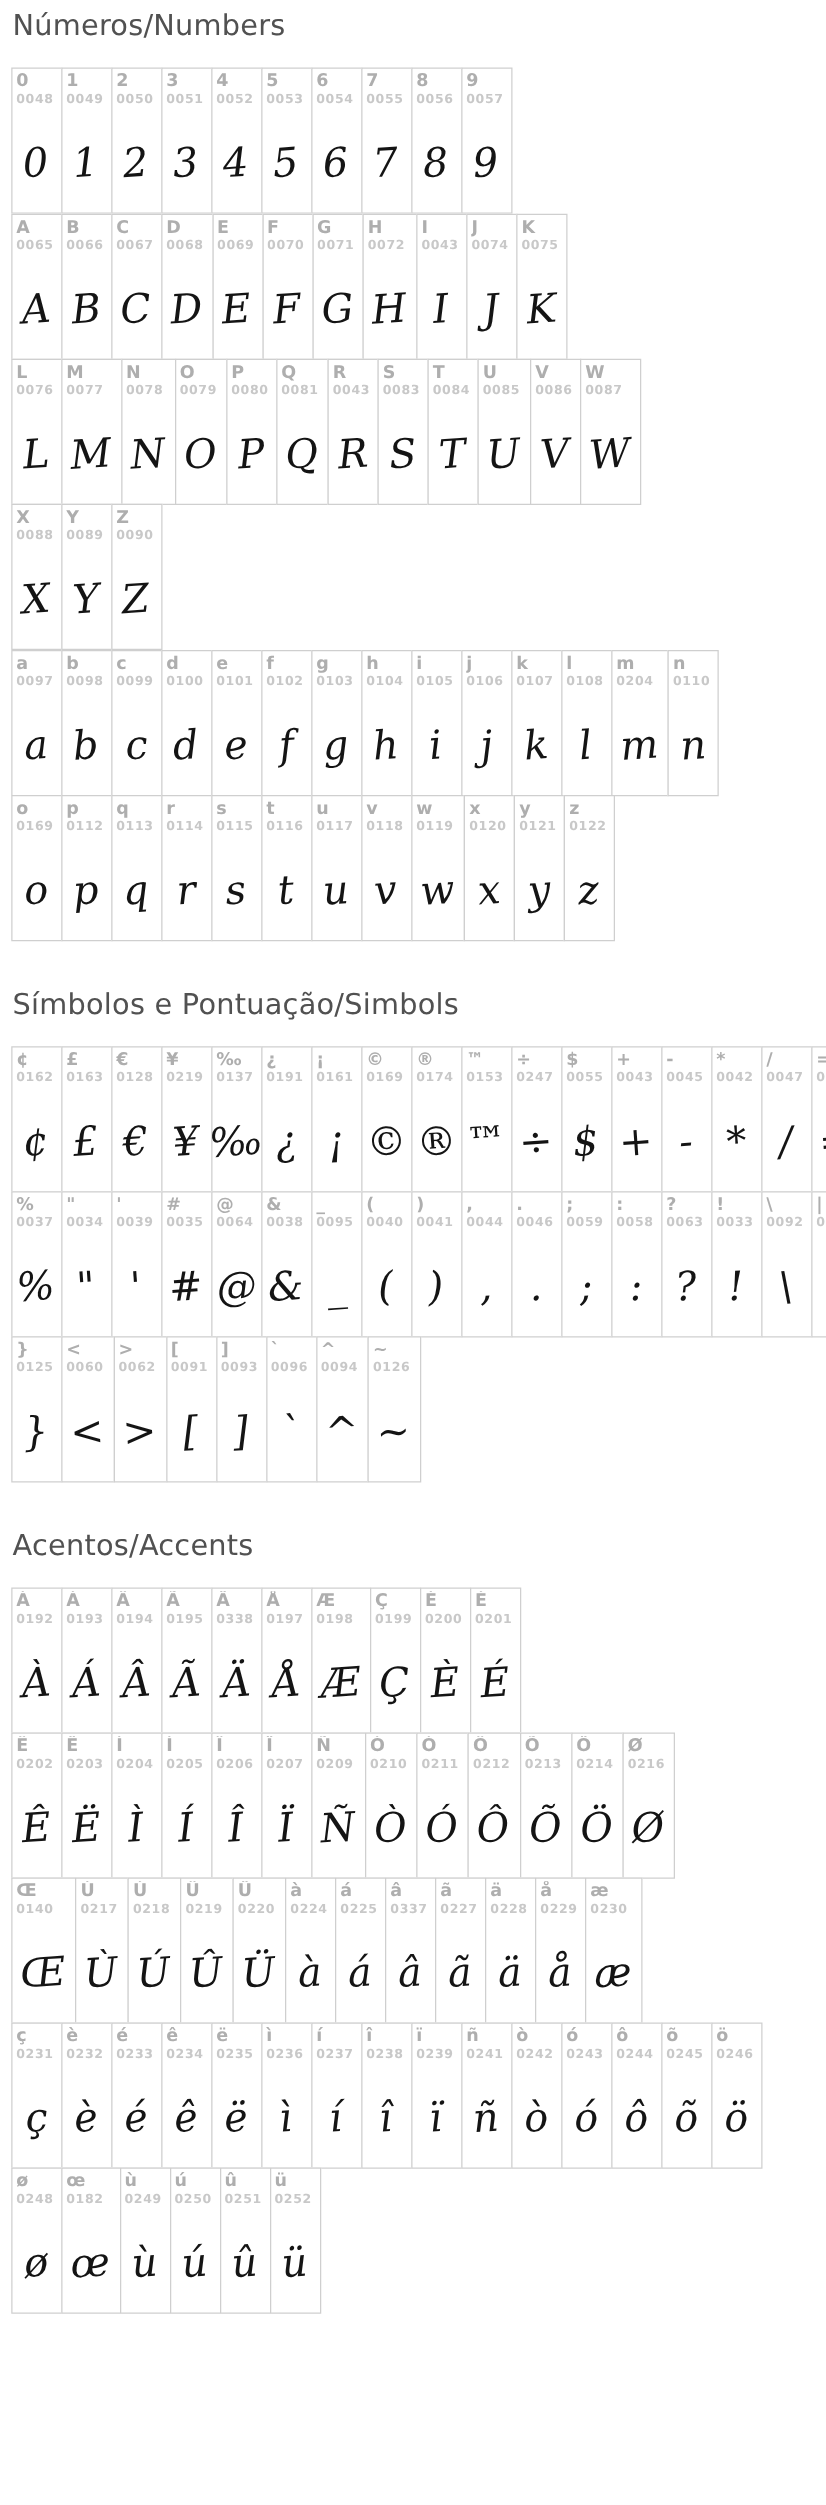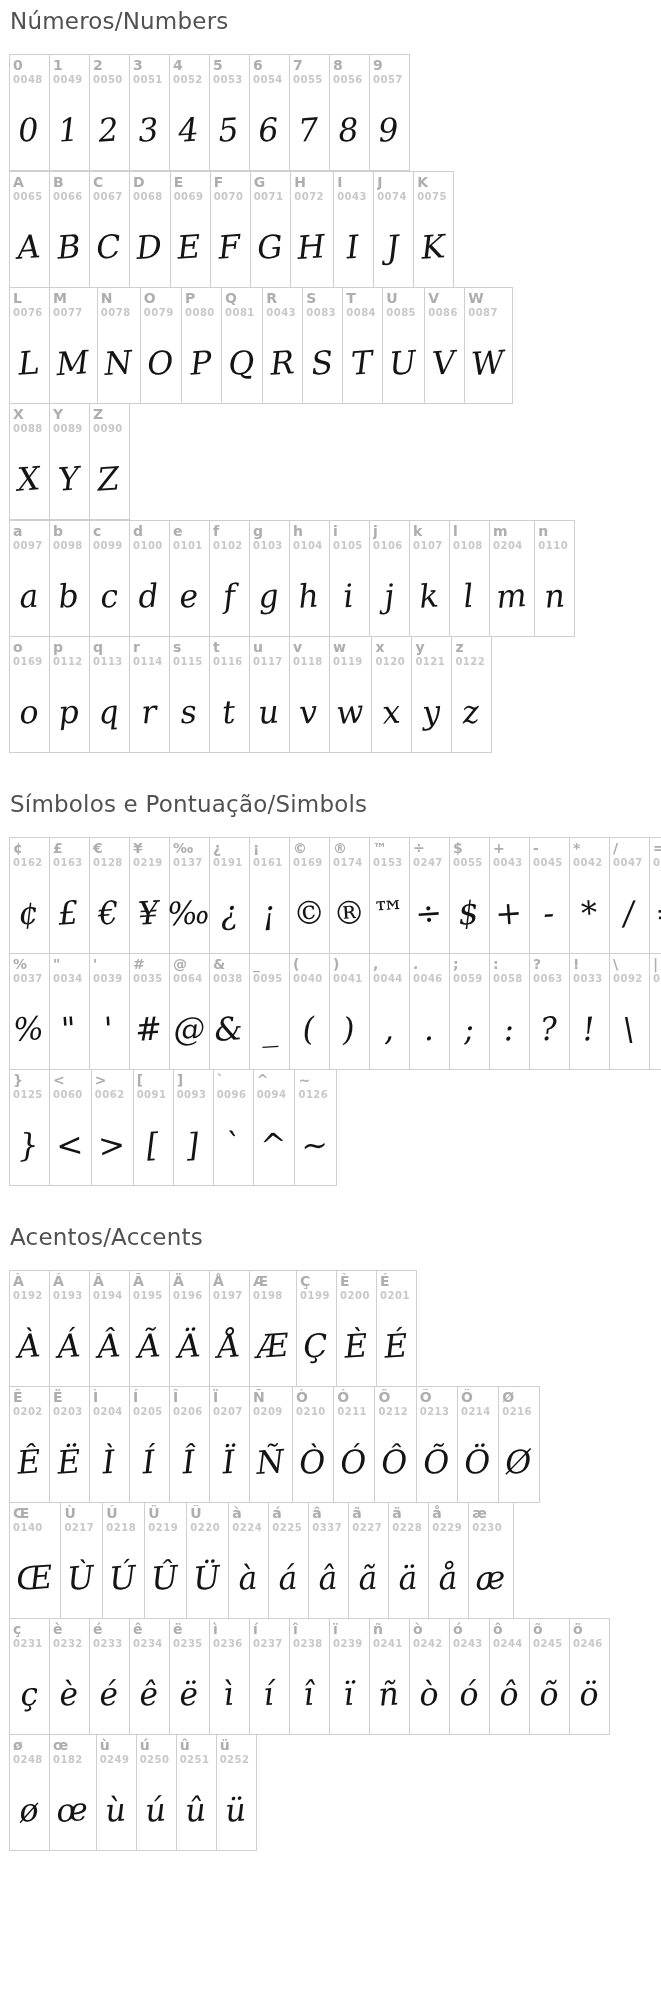--- a/index.html
+++ b/index.html
@@ -843,21 +843,21 @@
         <div class="glyph-cell">
           <div class="cell-label">
             <span class="label-char">Ã</span>
             <span class="label-code">0195</span>
           </div>
           <span class="cell-glyph">Ã</span>
         </div>
         <div class="glyph-cell">
           <div class="cell-label">
             <span class="label-char">Ä</span>
-            <span class="label-code">0196</span>
+            <span class="label-code">0338</span>
           </div>
           <span class="cell-glyph">Ä</span>
         </div>
         <div class="glyph-cell">
           <div class="cell-label">
             <span class="label-char">Å</span>
             <span class="label-code">0197</span>
           </div>
           <span class="cell-glyph">Å</span>
         </div>

